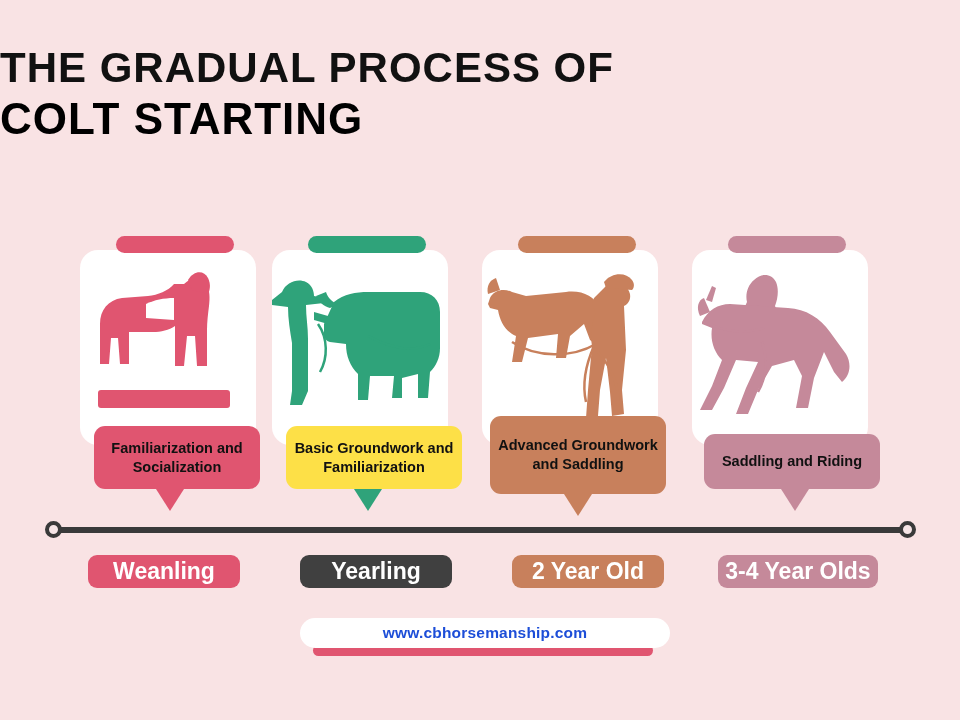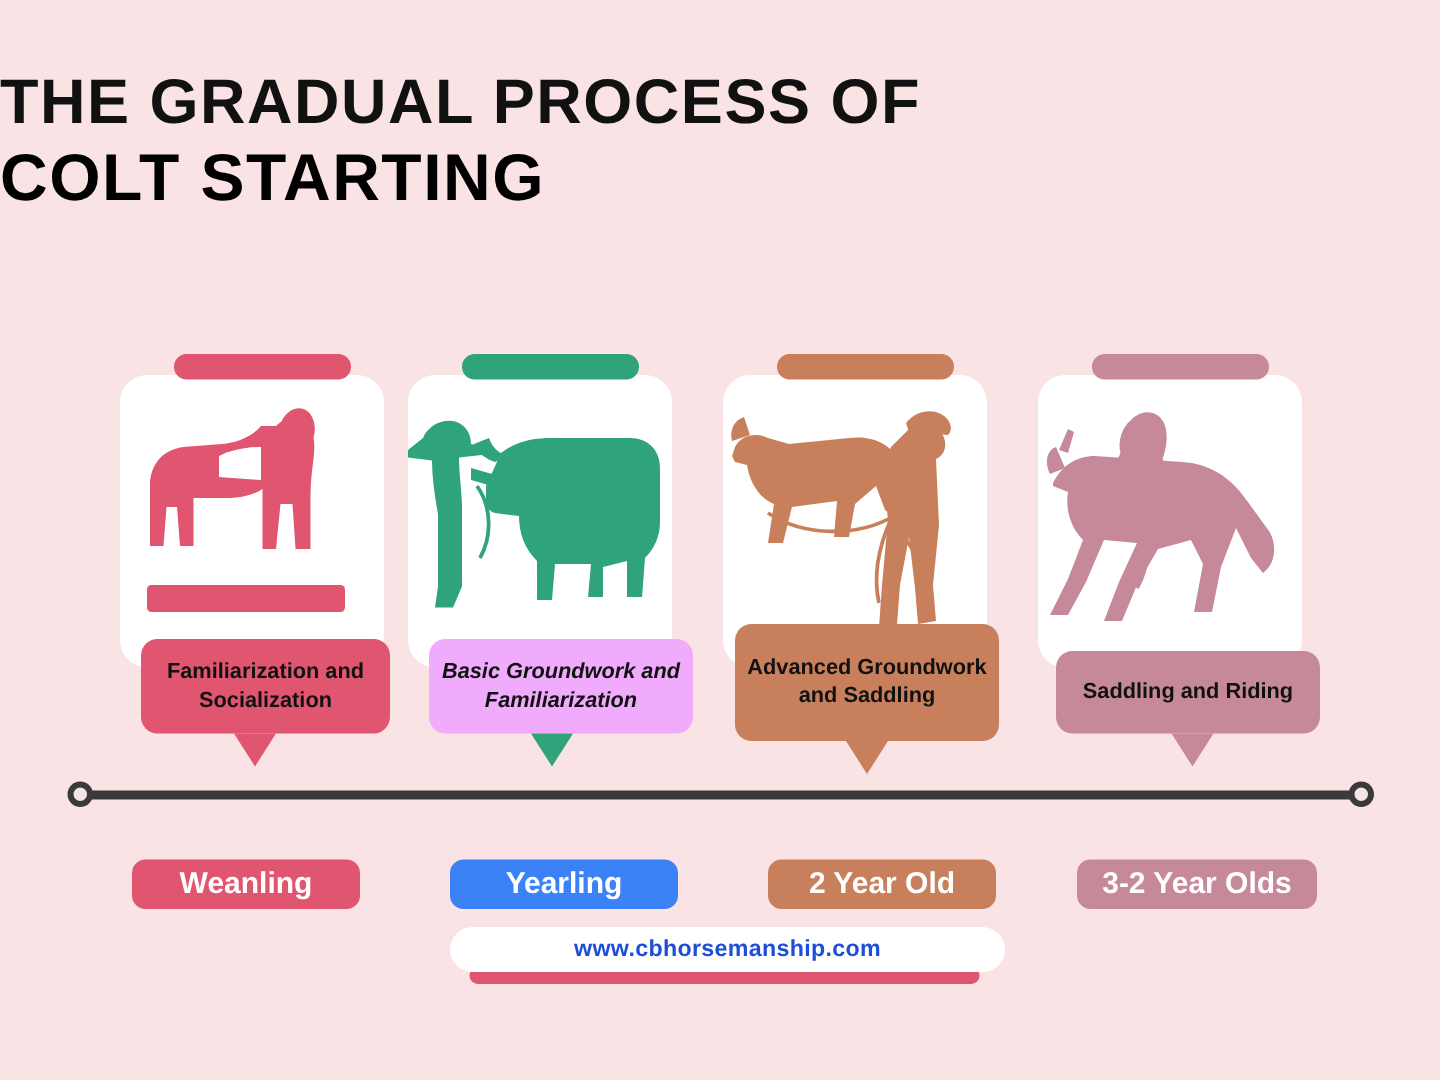--- a/index.html
+++ b/index.html
@@ -147,27 +147,26 @@
   .dot-right { left: 899px; }
 
   
   .age-pill {
     position: absolute;
     top: 555px;
     height: 33px;
     border-radius: 9px;
     color: #ffffff;
     font-weight: bold;
-    font-size: 20px;
+    font-size: 23px;
     display: flex;
     align-items: center;
     justify-content: center;
     white-space: nowrap;
     box-sizing: border-box;
-    margin-top: 18px;
   }
   .age-0 { left: 88px;  width: 152px; }
   .age-1 { left: 300px; width: 152px; }
   .age-2 { left: 512px; width: 152px; }
   .age-3 { left: 718px; width: 160px; }
 
   
   .footer-underbar {
     position: absolute;
     left: 313px;
@@ -230,21 +229,21 @@
           <path d="M10 42 c4 -10 16 -14 24 -10 c6 3 8 9 8 14 l10 2 l0 5 l-18 2 c0 12 2 22 2 34 l0 52 l-6 14 l-12 0 l2 -14 l0 -48 c-2 -12 -4 -24 -4 -36 l-16 -2 l0 -5 z"></path>
           <path d="M42 62 l14 4 l0 8 l-14 -4 z"></path>
           <path d="M62 52 c10 -8 22 -10 34 -10 l52 0 c12 0 20 8 20 20 l0 36 c0 10 -4 18 -10 24 l-2 26 l-10 0 l0 -24 l-16 4 l0 20 l-10 0 l2 -22 l-24 0 l-2 24 l-10 0 l0 -26 c-8 -8 -12 -18 -12 -30 l-16 -2 c-4 -1 -6 -4 -6 -8 l0 -10 z"></path>
           <path d="M58 58 c-6 -2 -12 -6 -14 -12 l10 -4 c2 6 6 10 12 12 z"></path>
         </g>
         <path d="M46 74 c10 14 10 34 2 48" stroke="#2fa37a" stroke-width="2.5" fill="none"></path>
         <path d="M96 86 c26 14 46 16 62 8" stroke="#2fa37a" stroke-width="2.5" fill="none"></path>
       </svg>
     </div>
     <div class="accent-bar" style="background: rgb(47, 163, 122);"></div>
-    <div class="label-box lb-1" style="background: #f0abfc; font-style: italic;">
+    <div class="label-box lb-1" style="background: #fde047;">
       <span>Basic Groundwork and Familiarization</span>
     </div>
     <div class="label-pointer lp-1" style="border-top-color: rgb(47, 163, 122);"></div>
   </div>
 
   <div class="step step-2">
     <div class="card">
       <svg class="card-art" viewBox="0 0 176 195">
         <g fill="#c8805c">
           <path d="M8 48 c4 -8 14 -10 22 -6 l14 4 l40 -4 c16 -2 28 4 34 16 l4 18 c2 8 0 16 -6 20 l-8 -6 l-6 -16 l-14 12 l-4 22 l-10 0 l2 -24 l-30 4 l-6 24 l-10 0 l4 -26 c-10 -4 -16 -14 -18 -26 l-8 -2 l-2 -4 z"></path>
@@ -286,26 +285,26 @@
 
 </div>
 
 <div class="timeline-line" style="background: rgb(58, 58, 58);"></div>
 <div class="timeline-dot dot-left" style="border-color: rgb(58, 58, 58);"></div>
 <div class="timeline-dot dot-right" style="border-color: rgb(58, 58, 58);"></div>
 
 <div class="age-pill age-0" style="background: rgb(224, 85, 112);">
   <span>Weanling</span>
 </div>
-<div class="age-pill age-1" style="background: #3b82f6;">
+<div class="age-pill age-1" style="background: #404040;">
   <span>Yearling</span>
 </div>
 <div class="age-pill age-2" style="background: rgb(200, 128, 92);">
   <span>2 Year Old</span>
 </div>
 <div class="age-pill age-3" style="background: rgb(197, 137, 154);">
-  <span>3-2 Year Olds</span>
+  <span>3-4 Year Olds</span>
 </div>
 
 <div class="footer-underbar" style="background: rgb(224, 85, 112);"></div>
 <div class="footer-pill">
   <span class="footer-url">www.cbhorsemanship.com</span>
 </div>
 
 </body></html>

